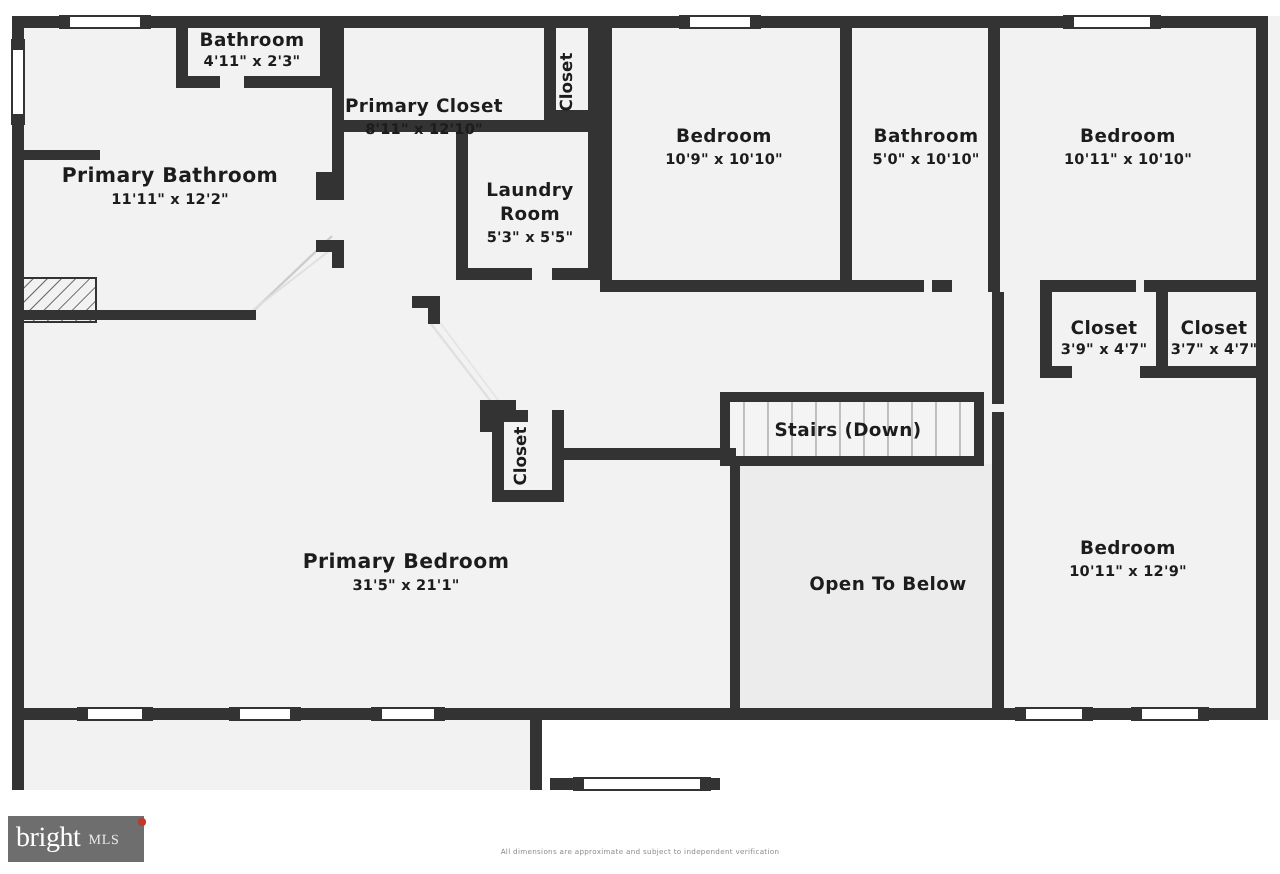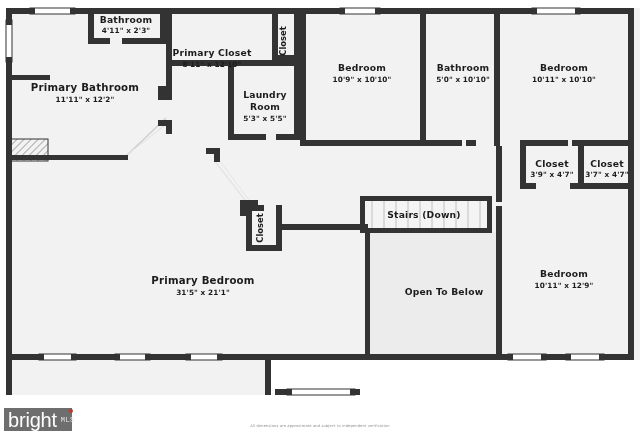--- a/index.html
+++ b/index.html
@@ -70,38 +70,38 @@
     width: 68px;
     height: 23px;
     background: #6e6e6e;
     display: flex;
     align-items: center;
     justify-content: flex-start;
     padding-left: 4px;
     box-sizing: border-box;
   }
   #mls-logo .brand {
-    font-family: Liberation Sans, sans-serif;
-    font-size: 20px;
+    font-family: Liberation Serif, serif;
+    font-size: 14px;
     color: #ffffff;
     line-height: 1;
     position: relative;
     letter-spacing: -0.2px;
   }
   #mls-logo .dot {
     position: absolute;
     right: -1px;
     top: 1px;
     width: 4px;
     height: 4px;
     background: #c0392b;
     border-radius: 50%;
   }
   #mls-logo .sub {
-    font-family: Liberation Mono, monospace;
+    font-family: Liberation Serif, serif;
     font-size: 7px;
     color: #e6e6e6;
     margin-left: 4px;
     letter-spacing: 0.4px;
   }
 </style>
 </head>
 <body>
 
 <div id="floorplan-root">

